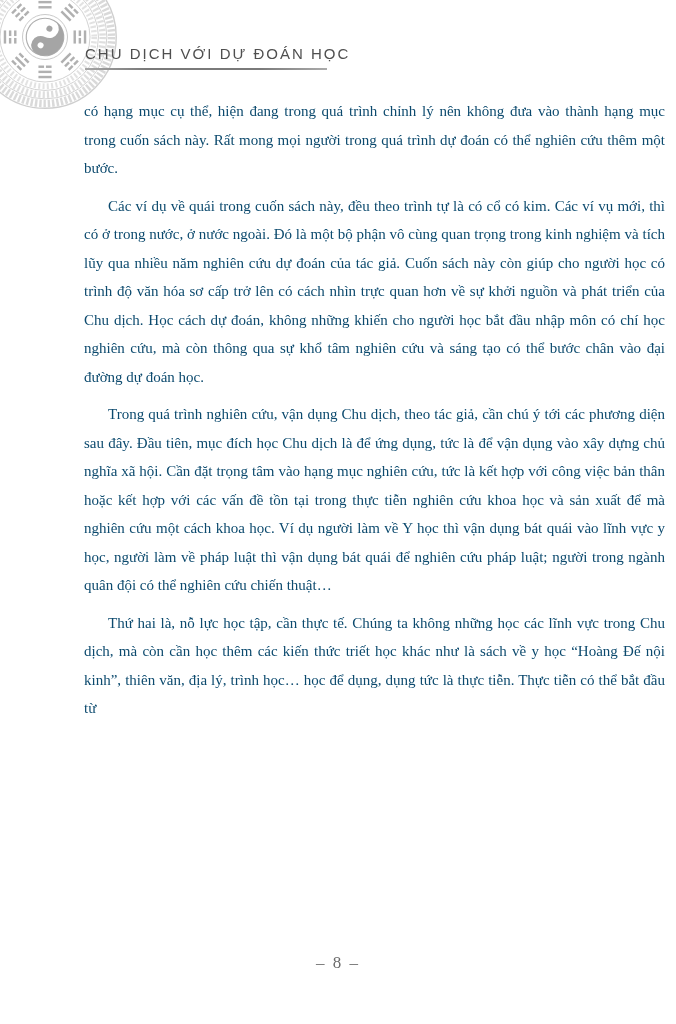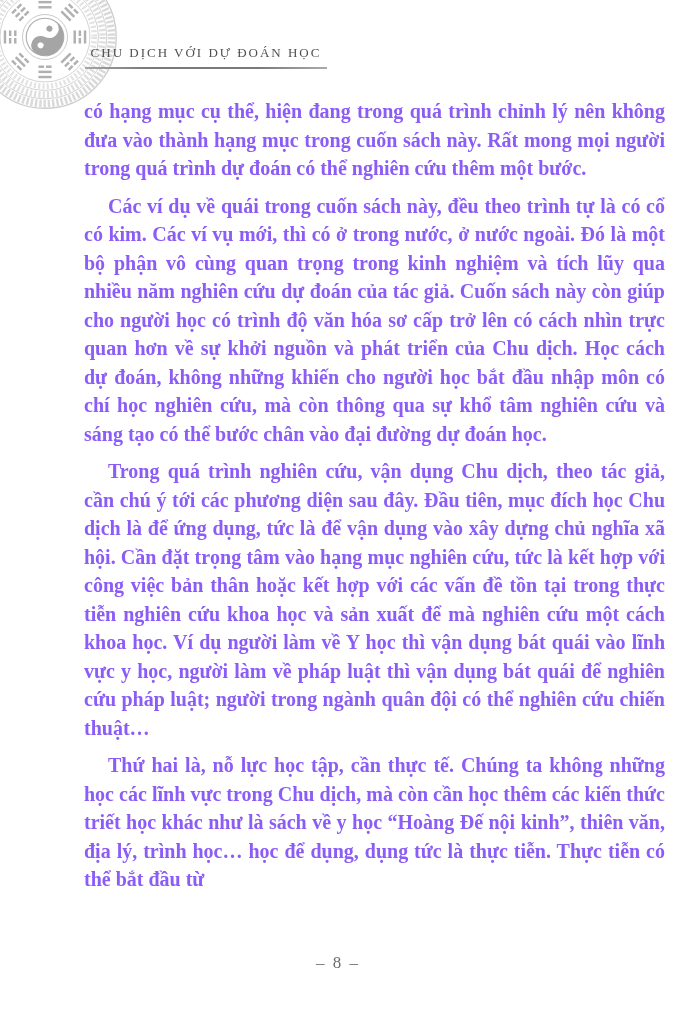--- a/index.html
+++ b/index.html
@@ -12,41 +12,40 @@
     font-family:"Liberation Serif","DejaVu Serif",serif;
   }
   .logo {
     position:absolute; left:-30px; top:-38px;
     opacity:0.8;
   }
   .header {
     position:absolute; left:85px; top:45px; width:242px;
   }
   .header-title {
-    text-align:center;
-    font-family:Liberation Serif, serif;
-    font-size:13px; font-weight:400;
+    text-align:right;
+    font-family:Liberation Sans, sans-serif;
+    font-size:15px; font-weight:400;
     letter-spacing:2px;
     color:#4f4f4f;
     white-space:nowrap;
   }
   .header-rule {
     margin-top:6px; height:2px;
     background:linear-gradient(90deg,#a6a6a6,#7a7a7a 25%,#7a7a7a 72%,#ababab);
   }
   .content {
     position:absolute; left:84px; right:11px; top:97px;
   }
   .para {
     margin:0 0 9px 0;
-    font-size:20px;
+    font-size:15px;
     line-height:28.5px;
     text-align:justify;
-    color:#8b5cf6;
-    font-weight:bold;
+    color:#0c4a6e;
   }
   .para.indent { text-indent:24px; }
   .page-number {
     position:absolute; left:0; right:0; top:953px;
     text-align:center;
     font-size:17px;
     letter-spacing:2px;
     color:#6b6b6b;
   }
 </style>

